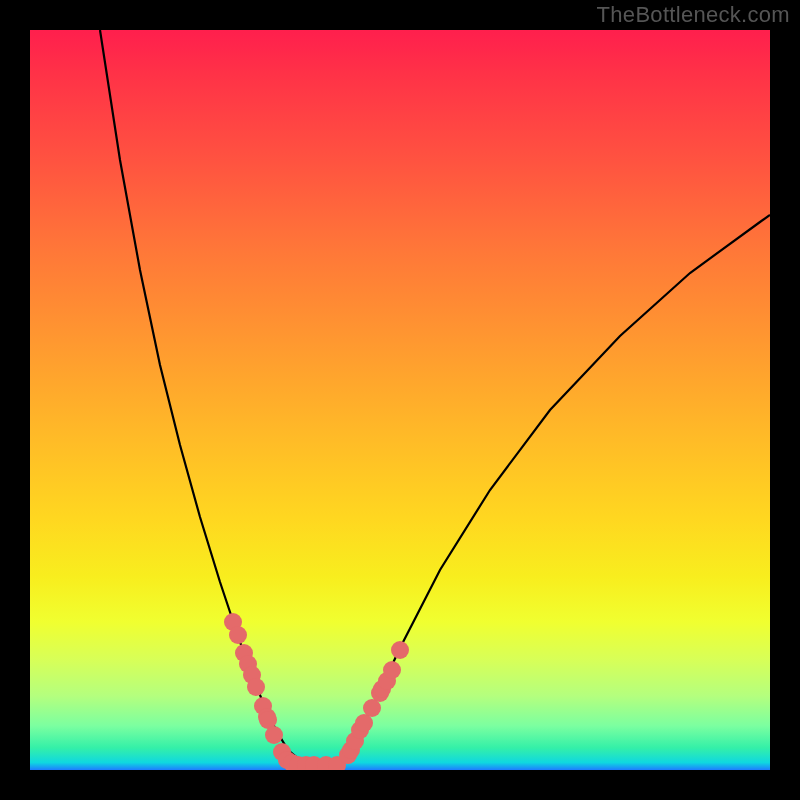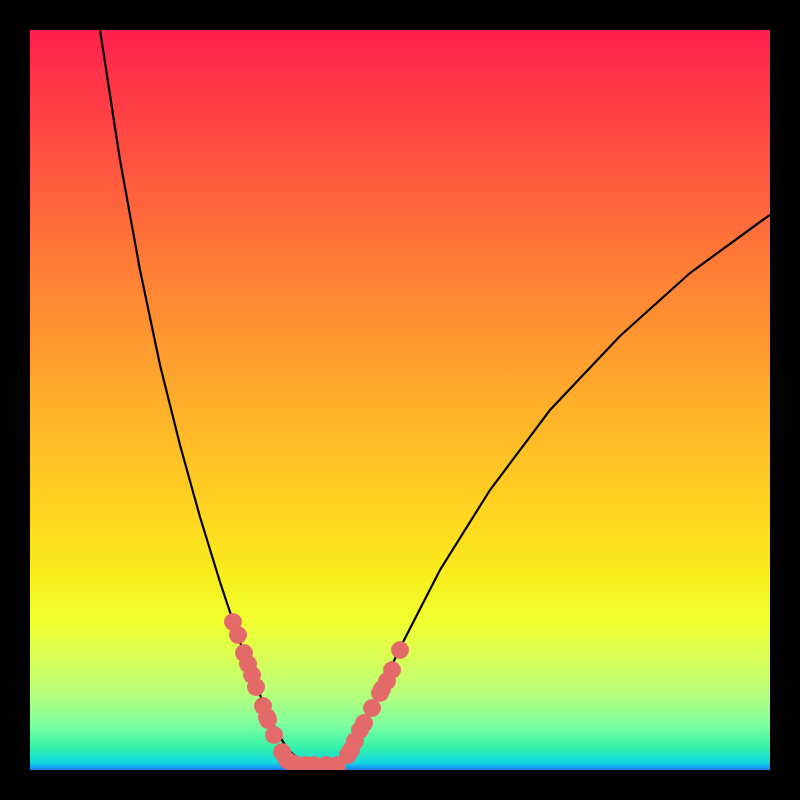--- a/index.html
+++ b/index.html
@@ -65,20 +65,21 @@
   .marker {
     fill: #e46a6a;
     stroke: none;
   }
 </style>
 </head>
 <body>
 
 <div class="stage">
 
+  <div class="watermark">TheBottleneck.com</div>
 
   <div class="plot-area">
     <svg class="curve" viewBox="0 0 740 740">
       <path id="curve-path" d="M 70 0 L 90 130 L 110 240 L 130 335 L 150 415 L 170 487 L 190 552 L 210 612 L 222 645 L 234 675 L 246 700 L 258 720 L 258 720 L 270 730 L 282 735 L 294 735 L 306 732 L 318 725 L 318 725 L 340 682 L 370 618 L 410 540 L 460 460 L 520 380 L 590 306 L 660 243 L 730 192 L 740 185 "></path>
       <g id="markers-group">
           <circle cx="203" cy="592" r="9" class="marker"></circle>
           <circle cx="208" cy="605" r="9" class="marker"></circle>
           <circle cx="214" cy="623" r="9" class="marker"></circle>
           <circle cx="218" cy="634" r="9" class="marker"></circle>
           <circle cx="222" cy="645" r="9" class="marker"></circle>

